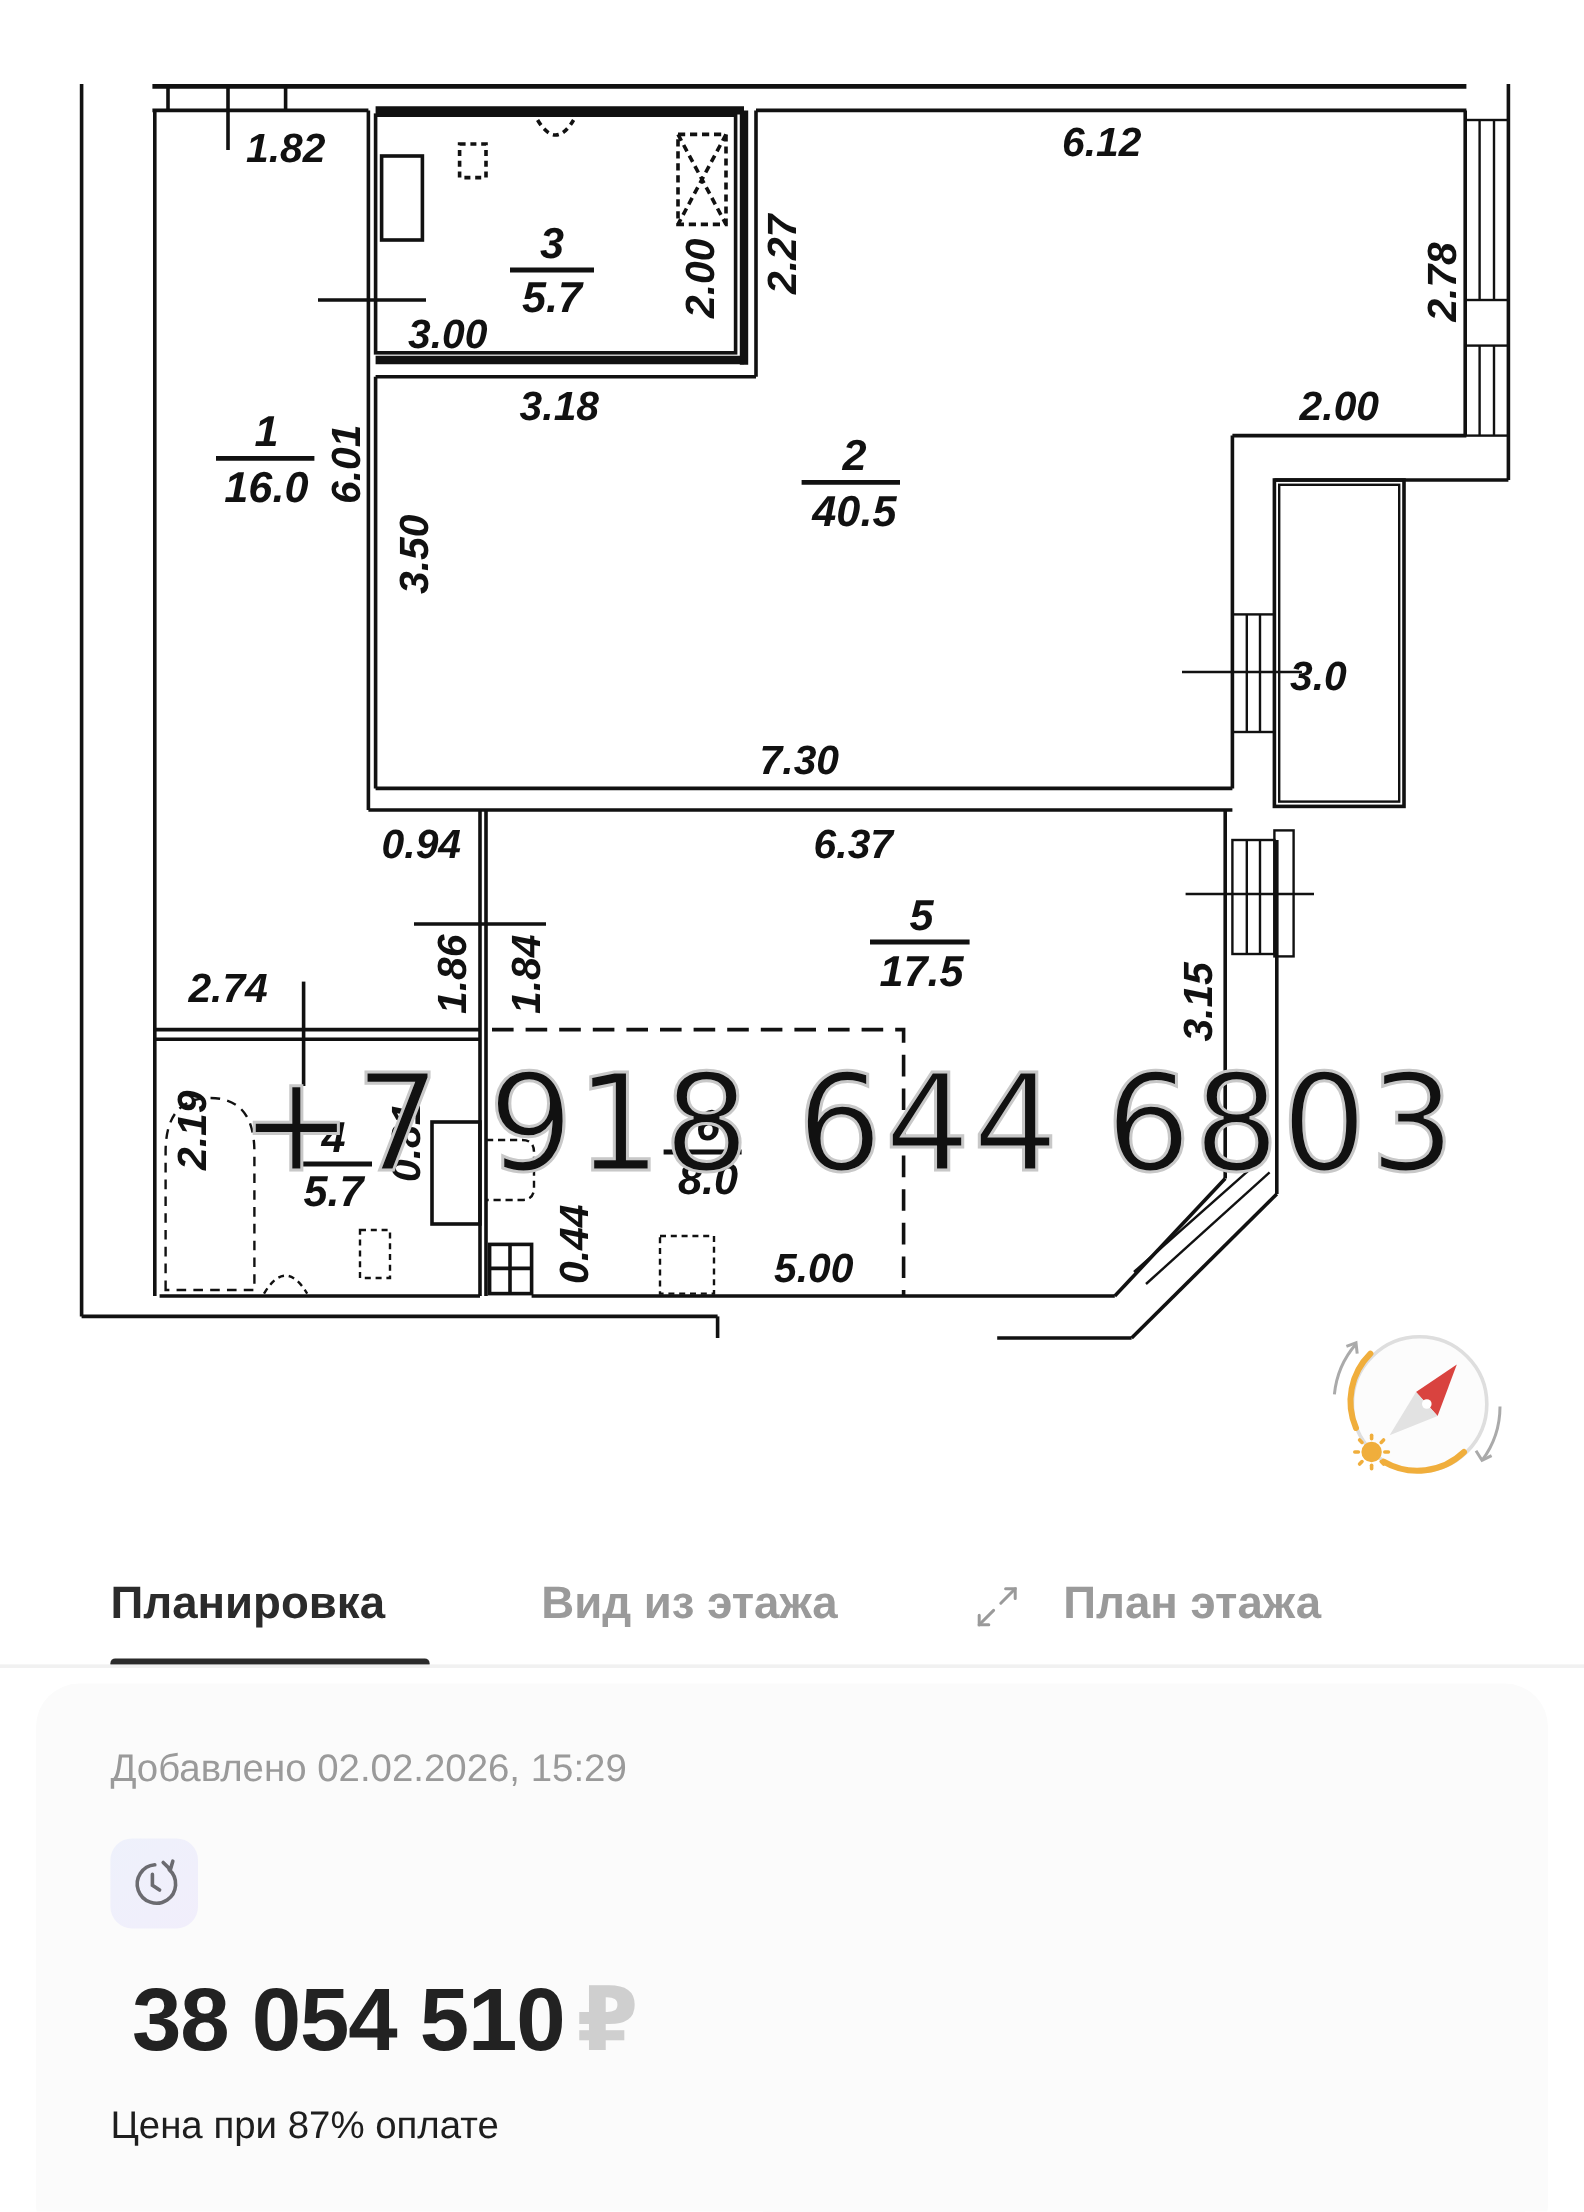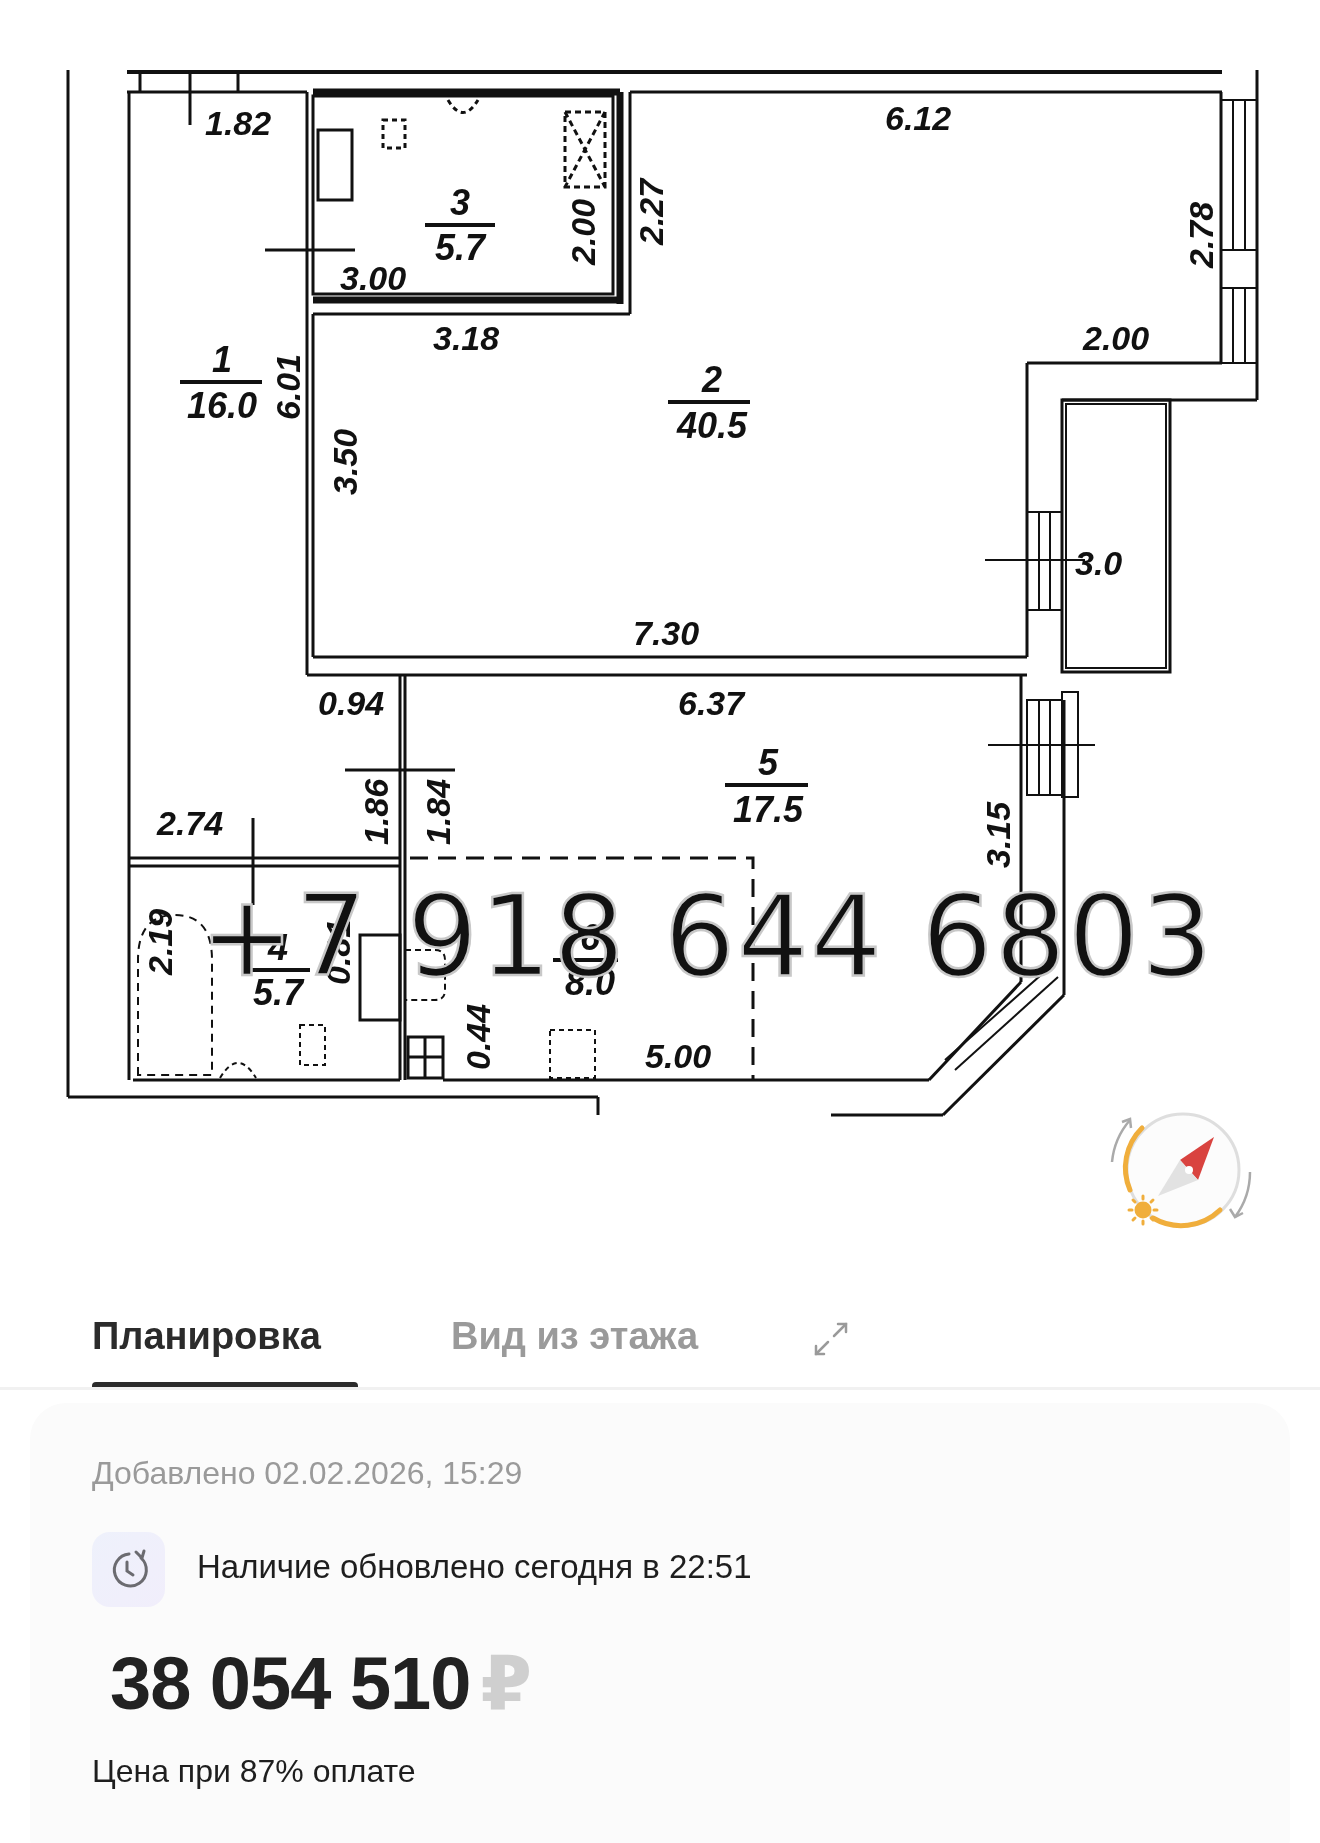--- a/index.html
+++ b/index.html
@@ -217,28 +217,28 @@
   <div class="tab-underline"></div>
   <div class="tab inactive" style="left:451px">Вид из этажа</div>
   <div class="expand-icon">
     <svg width="42" height="42" viewBox="0 0 42 42" fill="none" stroke="#9a9a9a" stroke-width="2.5" stroke-linecap="round">
       <line x1="24" y1="18" x2="36" y2="6"></line>
         <polyline points="28,6 36,6 36,14"></polyline>
       <line x1="18" y1="24" x2="6" y2="36"></line>
         <polyline points="6,28 6,36 14,36"></polyline>
     </svg>
   </div>
+  <div class="tab inactive" style="left:886px">План этажа</div>
 </div>
 <div class="divider"></div>
 
 <div class="card">
   <div class="added">Добавлено 02.02.2026, 15:29</div>
   <div class="avail-icon">
     <svg width="44" height="44" viewBox="0 0 44 44" fill="none" stroke="#6b6b70" stroke-width="3" stroke-linecap="round">
       <path d="M34 10 A16 16 0 1 1 22 6"></path>
       <polyline points="29,4 35,10 37,3"></polyline>
       <polyline points="20,14 20,23 26,27"></polyline>
     </svg>
   </div>
-  <div class="avail-text">Наличие обновлено сегодня в 22:51</div>
   <div class="price"><span>38 054 510</span><span class="currency">₽</span></div>
   <div class="price-note">Цена при 87% оплате</div>
 </div>
 
 </body></html>

